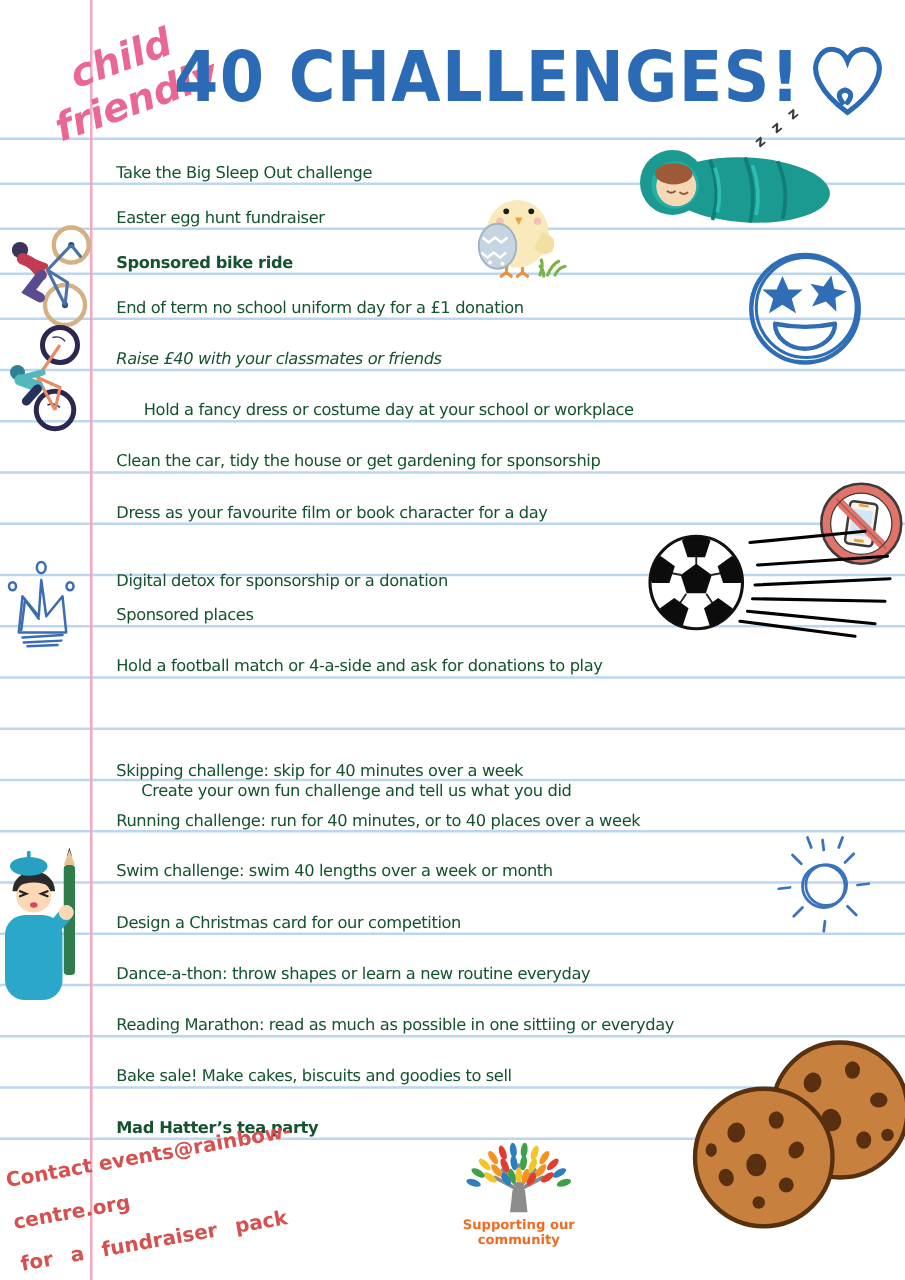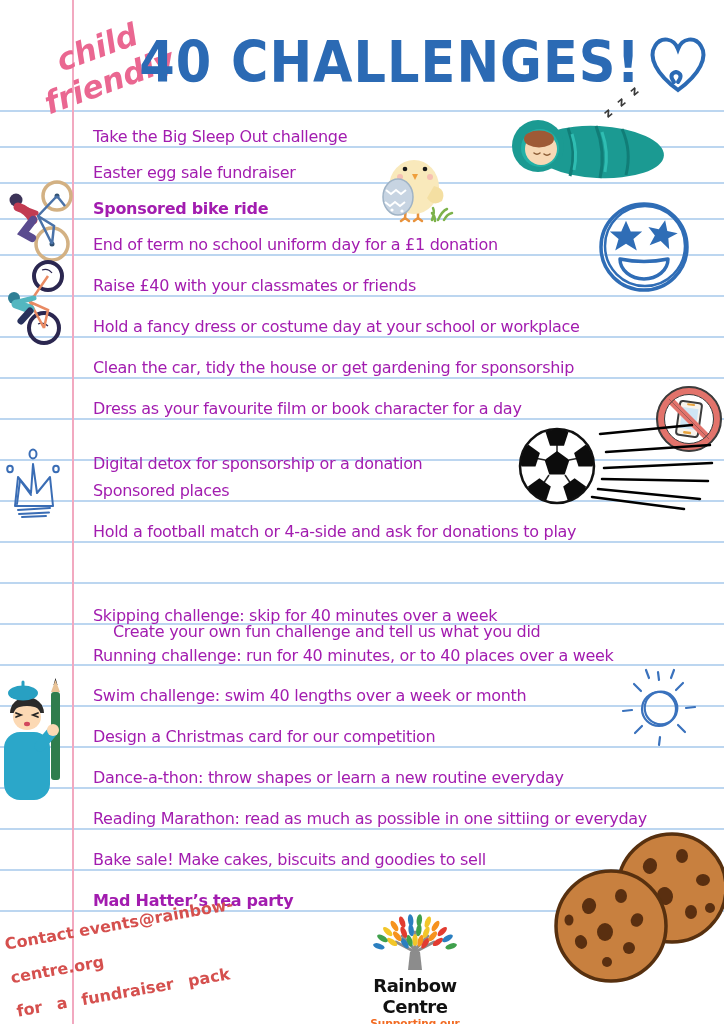--- a/index.html
+++ b/index.html
@@ -6,21 +6,21 @@
   .page{position:relative;width:724px;height:1024px;background:#ffffff;overflow:hidden;
         font-family:"DejaVu Sans",sans-serif;}
   .rule{position:absolute;left:0;width:724px;height:2px;background:#bcd6f0;}
   .margin-line{position:absolute;left:72px;top:0;width:2px;height:1024px;background:#f2a9c0;}
   .badge{position:absolute;left:-2px;top:28px;width:210px;text-align:center;
          transform:rotate(-20deg);font-size:31px;font-style:italic;color:#ea6791;font-weight:600;}
   .title{position:absolute;left:130px;top:30px;width:520px;margin:0;text-align:center;
          font-size:51px;font-weight:bold;color:#2b6ab4;letter-spacing:1px;
          transform:scaleY(1.1);transform-origin:top;white-space:nowrap;}
   .challenge{position:absolute;left:93px;display:flex;align-items:flex-end;
-             padding-bottom:5px;font-size:16px;letter-spacing:-0.3px;color:#a21caf;
+             padding-bottom:5px;font-size:13px;letter-spacing:-0.3px;color:#14532d;
              white-space:nowrap;font-weight:500;}
   .zzz{position:absolute;left:600px;top:94px;font-size:12px;color:#3a3a3a;
        letter-spacing:3px;transform:rotate(-40deg);font-weight:bold;}
   .deco{position:absolute;}
   .contact{position:absolute;left:2px;top:928px;width:320px;transform:rotate(-10deg);
            transform-origin:left top;color:#d5504e;font-size:16px;font-weight:600;line-height:34px;}
   .contact .l2{word-spacing:9px;}
   .logo{position:absolute;left:340px;top:906px;width:150px;text-align:center;}
   .logo-name{font-size:18px;font-weight:bold;color:#111;letter-spacing:-0.5px;margin-top:1px;}
   .logo-tag{font-size:10.5px;font-weight:bold;color:#f26a21;line-height:12px;}
@@ -233,25 +233,25 @@
         <ellipse cx="84" cy="120" rx="6" ry="6"></ellipse>
         <ellipse cx="36" cy="114" rx="6" ry="7" transform="rotate(-20 36 114)"></ellipse>
         <ellipse cx="62" cy="134" rx="5" ry="5"></ellipse>
         <ellipse cx="24" cy="92" rx="4.5" ry="5.5"></ellipse>
       </g>
     </g>
   </svg>
 
   <div id="rows-layer">
       <div class="challenge" style="top: 110px; height: 36px;">Take the Big Sleep Out challenge</div>
-      <div class="challenge" style="top: 146px; height: 36px;">Easter egg sale fundraiser</div>
+      <div class="challenge" style="top: 146px; height: 36px;">Easter egg hunt fundraiser</div>
       <div class="challenge" style="top: 182px; height: 36px; font-weight: bold;">Sponsored bike ride</div>
       <div class="challenge" style="top: 218px; height: 36px;">End of term no school uniform day for a £1 donation</div>
-      <div class="challenge" style="top: 254px; height: 41px;">Raise £40 with your classmates or friends</div>
-      <div class="challenge" style="top: 295px; height: 41px;">Hold a fancy dress or costume day at your school or workplace</div>
+      <div class="challenge" style="top: 254px; height: 41px; font-style: italic;">Raise £40 with your classmates or friends</div>
+      <div class="challenge" style="top: 295px; height: 41px; margin-left: 22px;">Hold a fancy dress or costume day at your school or workplace</div>
       <div class="challenge" style="top: 336px; height: 41px;">Clean the car, tidy the house or get gardening for sponsorship</div>
       <div class="challenge" style="top: 377px; height: 41px;">Dress as your favourite film or book character for a day</div>
       <div class="challenge" style="top: 432px; height: 41px;">Digital detox for sponsorship or a donation</div>
       <div class="challenge" style="top: 459px; height: 41px;">Sponsored places</div>
       <div class="challenge" style="top: 500px; height: 41px;">Hold a football match or 4-a-side and ask for donations to play</div>
       <div class="challenge" style="top: 541px; height: 41px; margin-top: 43px;">Skipping challenge: skip for 40 minutes over a week</div>
       <div class="challenge" style="top: 600px; height: 41px; margin-left: 20px;">Create your own fun challenge and tell us what you did</div>
       <div class="challenge" style="top: 624px; height: 41px;">Running challenge: run for 40 minutes, or to 40 places over a week</div>
       <div class="challenge" style="top: 664px; height: 41px;">Swim challenge: swim 40 lengths over a week or month</div>
       <div class="challenge" style="top: 705px; height: 41px;">Design a Christmas card for our competition</div>
@@ -297,18 +297,17 @@
           <ellipse cx="87.76987694218634" cy="16.20991418169806" rx="6" ry="2.7" fill="#f2c62a" transform="rotate(-70.36363636363636 87.76987694218634 16.20991418169806)"></ellipse>
           <ellipse cx="79.33167357584054" cy="14.247694056755094" rx="6" ry="2.7" fill="#3fa04c" transform="rotate(-83.45454545454545 79.33167357584054 14.247694056755094)"></ellipse>
           <ellipse cx="70.66832642415946" cy="14.247694056755094" rx="6" ry="2.7" fill="#2b7fc0" transform="rotate(-96.54545454545455 70.66832642415946 14.247694056755094)"></ellipse>
           <ellipse cx="62.23012305781365" cy="16.209914181698068" rx="6" ry="2.7" fill="#e23b30" transform="rotate(-109.63636363636364 62.23012305781365 16.209914181698068)"></ellipse>
           <ellipse cx="54.45564893668729" cy="20.032365752415117" rx="6" ry="2.7" fill="#f6921e" transform="rotate(-122.72727272727273 54.45564893668729 20.032365752415117)"></ellipse>
           <ellipse cx="47.748991419159395" cy="25.516372391098837" rx="6" ry="2.7" fill="#f2c62a" transform="rotate(-135.81818181818178 47.748991419159395 25.516372391098837)"></ellipse>
           <ellipse cx="42.45873685043962" cy="32.37689645771945" rx="6" ry="2.7" fill="#3fa04c" transform="rotate(-148.9090909090909 42.45873685043962 32.37689645771945)"></ellipse>
           <ellipse cx="38.85985238078417" cy="40.257354213751995" rx="6" ry="2.7" fill="#2b7fc0" transform="rotate(-162 38.85985238078417 40.257354213751995)"></ellipse>
         </g>
     </svg>
-    <div class="logo-name">Rainbow Centre</div>
     <div class="logo-tag">Supporting our community</div>
     
   </div>
 
 </div>
 
 </body></html>

